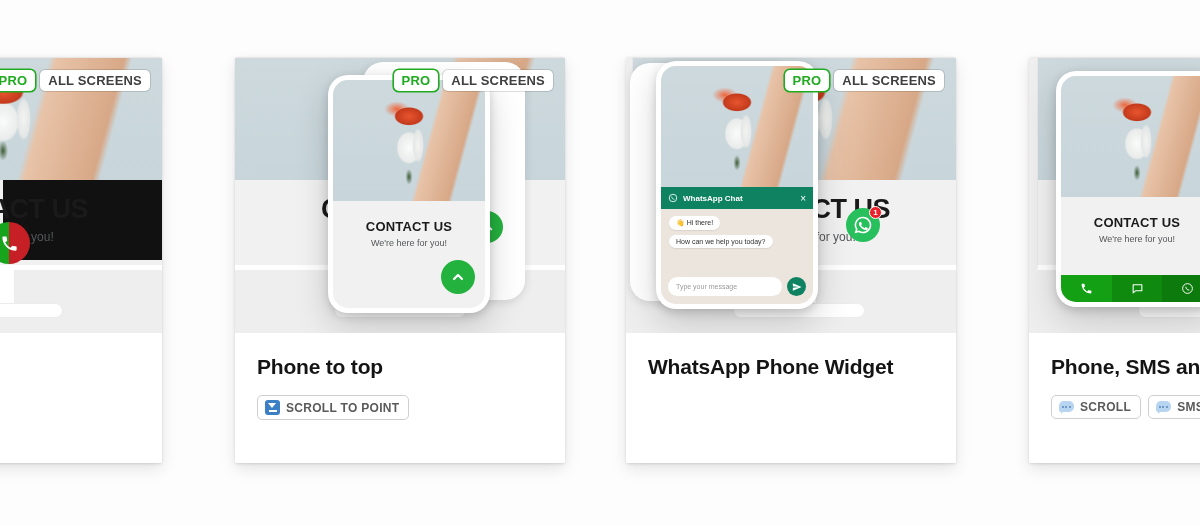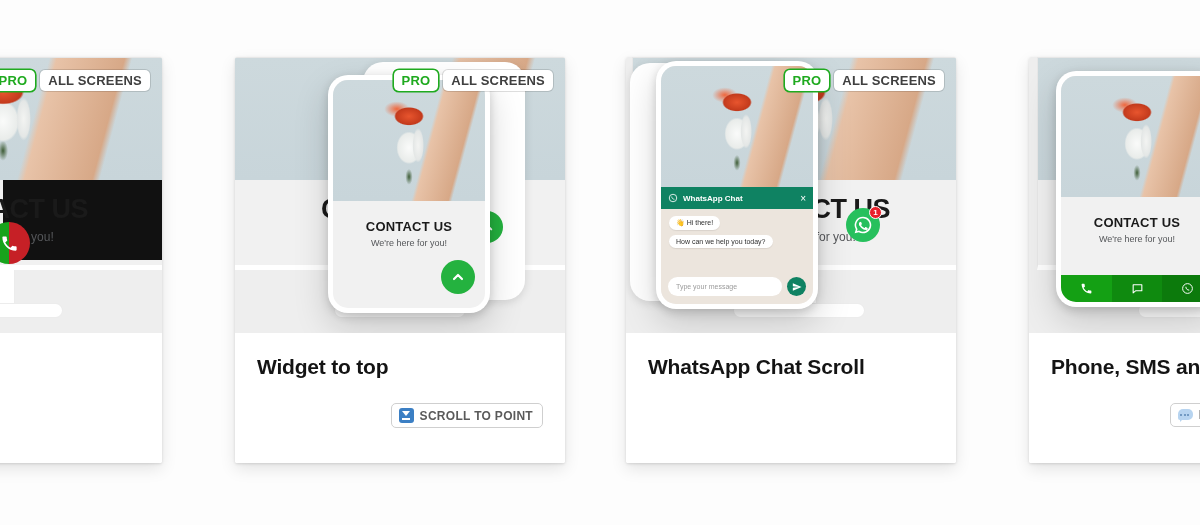--- a/index.html
+++ b/index.html
@@ -31,21 +31,21 @@
     position: relative;
     height: 276px;
     background: #eeeeee;
     overflow: hidden;
   }
   .body { padding: 22px 22px 0 22px; background: #fff; height: 130px; }
   .card-title {
     font-size: 21px; font-weight: bold; color: #141414;
     letter-spacing: -.2px; white-space: nowrap;
   }
-  .tags { margin-top: 24px; display: flex; flex-wrap: wrap; gap: 7px; justify-content: flex-end; }
+  .tags { margin-top: 16px; display: flex; flex-wrap: wrap; gap: 7px; }
   .tag {
     display: inline-flex; align-items: center; gap: 6px;
     border: 1px solid #cfcfcf; border-radius: 5px;
     padding: 4px 9px 4px 7px; background: #fff;
     font-size: 12px; font-weight: bold; color: #5a5a5a;
     letter-spacing: .3px; white-space: nowrap;
   }
 
   
   .tg-ico { width: 15px; height: 13px; position: relative; flex: none; }
@@ -308,21 +308,21 @@
           <div class="fab fab-green" style="right:10px; bottom:14px; width:34px; height:34px;">
             <svg width="16" height="16" viewBox="0 0 24 24" fill="none" stroke="#fff" stroke-width="3.2" stroke-linecap="round" stroke-linejoin="round">
               <polyline points="6,15 12,9 18,15"></polyline>
             </svg>
           </div>
         </div>
       </div>
     </div>
 
     <div class="body">
-      <div class="card-title">Widget to top</div>
+      <div class="card-title">Phone to top</div>
       <div class="tags">
         <span class="tag">
           <span class="sc-ico"></span>
           <span>SCROLL TO POINT</span>
         </span>
       </div>
     </div>
   </div>
 
   <div class="card c3">
@@ -379,21 +379,21 @@
                   <path d="M2 21l21-9L2 3v7l15 2-15 2z"></path>
                 </svg>
               </div>
             </div>
           </div>
         </div>
       </div>
     </div>
 
     <div class="body">
-      <div class="card-title">WhatsApp Chat Scroll</div>
+      <div class="card-title">WhatsApp Phone Widget</div>
     </div>
   </div>
 
   <div class="card c4">
     <div class="preview">
 
       <div class="monitor" style="left:10px;">
         <div class="screen">
           <div class="shot-img"></div>
           <div class="shot-body">
@@ -440,21 +440,21 @@
         <span class="tag">
           <span class="tg-ico">
             <span class="bub"></span>
               <span class="tail"></span>
             <span class="dots">
                 <i></i>
                 <i></i>
                 <i></i>
               </span>
           </span>
-          <span>PHONE</span>
+          <span>SCROLL</span>
         </span>
         <span class="tag">
           <span class="tg-ico">
             <span class="bub"></span>
               <span class="tail"></span>
             <span class="dots">
                 <i></i>
                 <i></i>
                 <i></i>
               </span>

